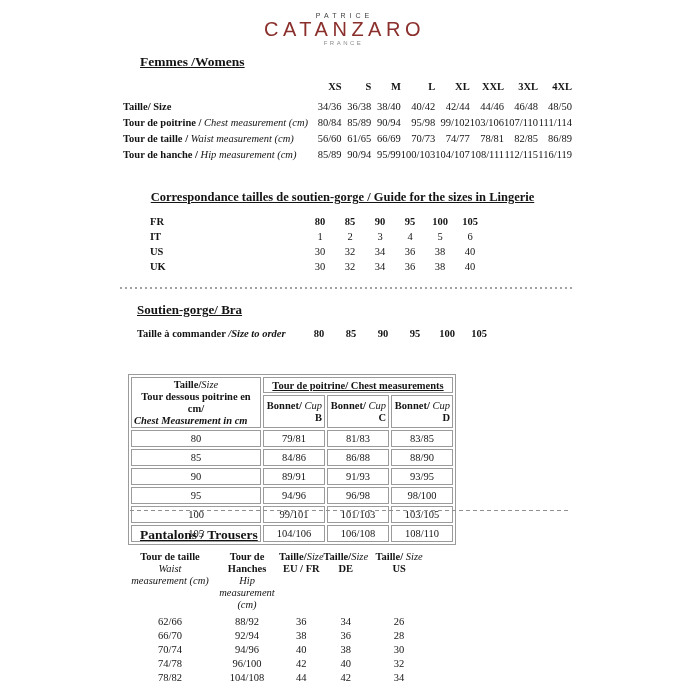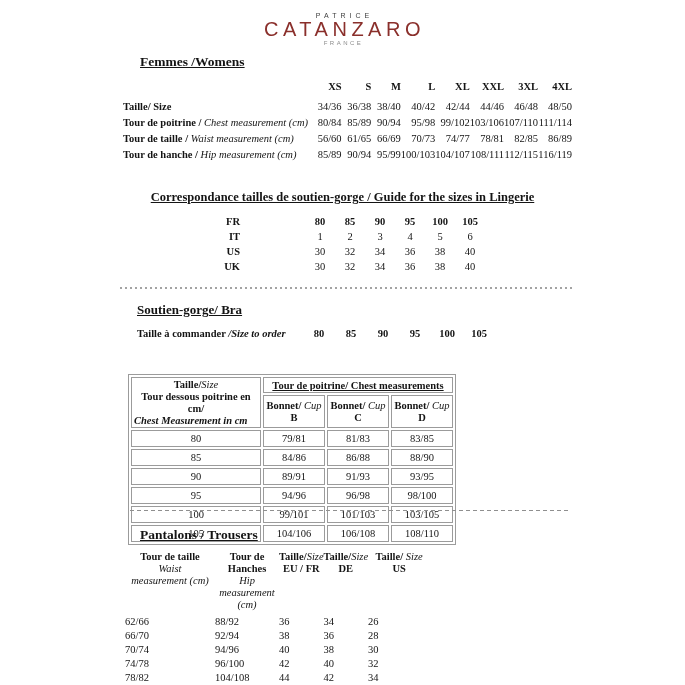--- a/index.html
+++ b/index.html
@@ -28,21 +28,21 @@
   #femmes-table { position:absolute; top:78px; left:123px; border-collapse:collapse; font-size:10.5px; }
   #femmes-table th, #femmes-table td { padding:0; white-space:nowrap; }
   #femmes-table .lblcol { width:192px; text-align:left; }
   #femmes-table .num { width:34px; text-align:right; }
   #femmes-table thead th { height:16px; padding-bottom:5px; font-weight:bold; }
   #femmes-table tbody td { height:16px; line-height:16px; }
 
   
   #lingerie-table { position:absolute; top:214px; left:150px; border-collapse:collapse; font-size:10.5px; }
   #lingerie-table td { padding:0; height:15px; line-height:15px; white-space:nowrap; }
-  #lingerie-table .lbl { width:90px; text-align:right; font-weight:bold; }
+  #lingerie-table .lbl { width:90px; text-align:left; font-weight:bold; }
   #lingerie-table .gap { width:65px; }
   #lingerie-table .num { width:30px; text-align:center; }
   #lingerie-table tr.boldrow .num { font-weight:bold; }
 
   
   .dotline { position:absolute; height:2px;
              background-image:repeating-linear-gradient(90deg,#a3a3a3 0 2px,transparent 2px 5px); }
   #dot2 { background-image:repeating-linear-gradient(90deg,#8f8f8f 0 4px,transparent 4px 7px); height:1px; }
 
   
@@ -59,28 +59,28 @@
   
   #cup-table { position:absolute; top:374px; left:128px; border-collapse:separate; border-spacing:2px;
                border:1px solid #9b9b9b; font-size:10.5px; background:#fff; }
   #cup-table td { border:1px solid #9b9b9b; padding:0 2px; text-align:center; vertical-align:middle; }
   #cup-table .corner { width:124px; }
   #cup-table .cupcol { width:56px; }
   #cup-table .corner .c1 { font-weight:bold; line-height:13px; }
   #cup-table .corner .c2 { text-align:center; font-weight:bold; line-height:12px; }
   #cup-table .corner .c3 { text-align:left; font-style:italic; line-height:12px;font-weight:bold; }
   #cup-table .span3 b { text-decoration:underline; }
-  #cup-table .bonnet div { line-height:12px; }
+  #cup-table .bonnet div { line-height:12px;text-align:right; }
   #cup-table tr.datarow td { height:13px; line-height:13px; padding:1px 2px; }
 
   
   #trousers-table { position:absolute; top:551px; left:125px; border-collapse:collapse; font-size:10.5px; }
   #trousers-table th { padding:0; font-weight:normal; text-align:center; vertical-align:top; }
   #trousers-table th div { line-height:12px; }
-  #trousers-table td { padding:0; height:14px; line-height:14px; text-align:left; white-space:nowrap; }
+  #trousers-table td { padding:0; height:14px; line-height:14px; text-align:center; white-space:nowrap; }
   #trousers-table .c1 { width:90px; }
   #trousers-table .c2 { width:64px; }
   #trousers-table .c3 { width:42px; }
   #trousers-table .c4 { width:38px; }
   #trousers-table .c5 { width:62px; }
   #trousers-table tbody tr:first-child td { padding-top:4px; }
 </style>
 </head>
 <body>
 

